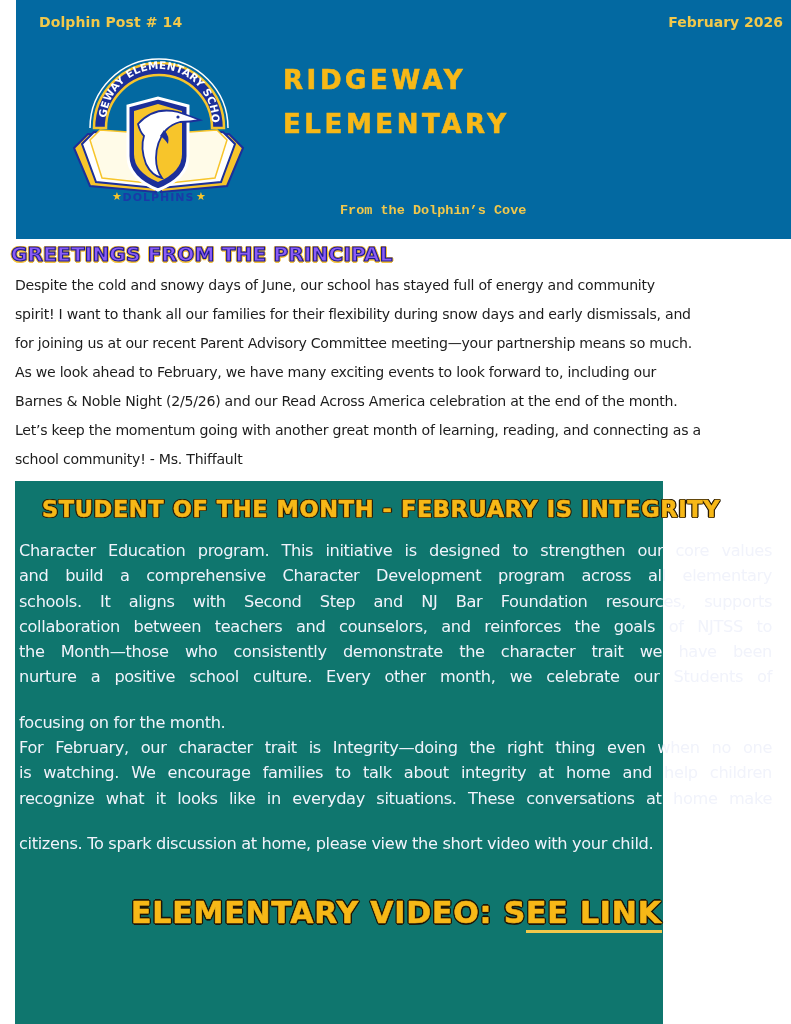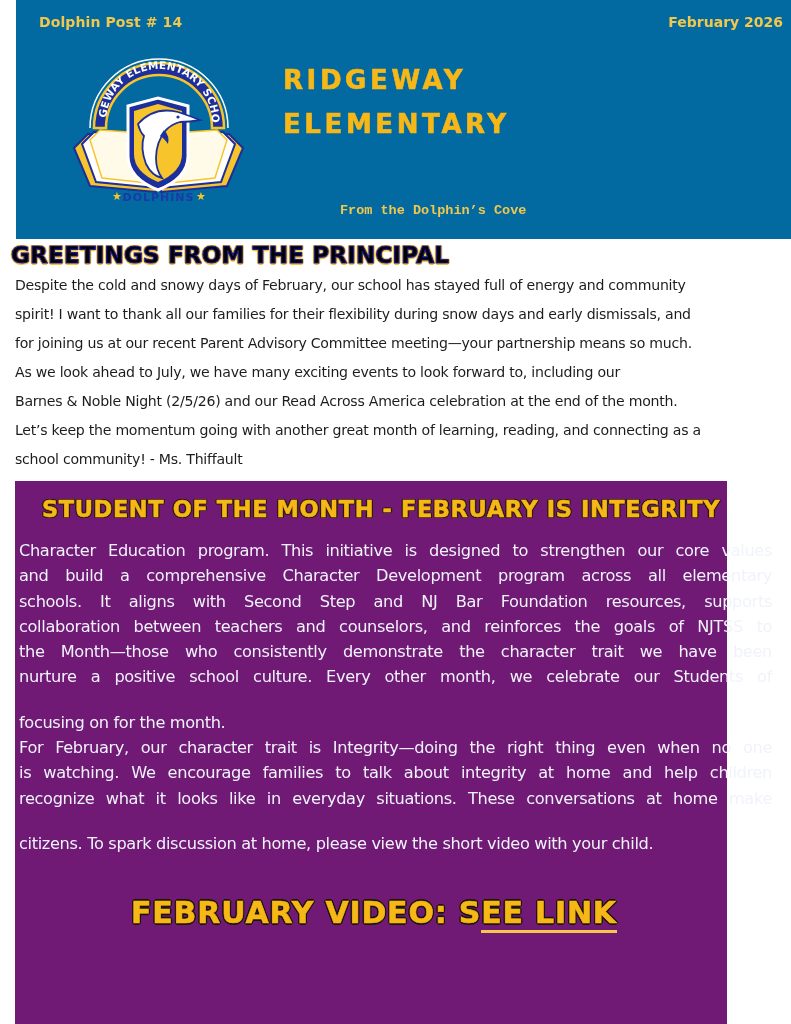--- a/index.html
+++ b/index.html
@@ -68,23 +68,23 @@
       margin-left: 24px;
     }
 
     
     .greet-heading {
       position: absolute;
       left: 11px; top: 242px;
       margin: 0;
       font-family: "DejaVu Sans", sans-serif;
       font-weight: 900;
-      font-size: 23px;
+      font-size: 20px;
       letter-spacing: 0.2px;
-      color: #000000;
+      color: #8b5cf6;
       -webkit-text-stroke: 1.2px #1e1a8f;
       text-shadow:
         1px 1px 0 #f4c23a, -1px -1px 0 #f4c23a,
         1px -1px 0 #f4c23a, -1px 1px 0 #f4c23a,
         0 1.5px 0 #f4c23a, 0 -1.5px 0 #f4c23a,
         1.5px 0 0 #f4c23a, -1.5px 0 0 #f4c23a;
       white-space: nowrap;
     }
     .greet-body {
       position: absolute;
@@ -96,23 +96,23 @@
       line-height: 29px;
       color: #1c1c1c;
       letter-spacing: -0.25px;
     }
     .greet-body span { display: block; white-space: nowrap; }
 
     
     .som-panel {
       position: absolute;
       left: 15px; top: 481px;
-      width: 712px;
+      width: 648px;
       height: 543px;
-      background: #701a75;
+      background: #0f766e;
     }
     .som-heading {
       position: absolute;
       left: 27px; top: 15px;
       margin: 0;
       font-family: "DejaVu Sans", sans-serif;
       font-weight: 900;
       font-size: 22.5px;
       letter-spacing: 0.6px;
       color: #f7b817;
@@ -214,24 +214,24 @@
     <span>RIDGEWAY</span>
     <span>ELEMENTARY</span>
   </h1>
 
   <div class="subtitle">From the Dolphin’s  Cove</div>
 </header>
 
 <section>
   <h2 class="greet-heading">GREETINGS FROM THE PRINCIPAL</h2>
   <p class="greet-body">
-    <span>Despite the cold and snowy days of February, our school has stayed full of energy and community</span>
+    <span>Despite the cold and snowy days of June, our school has stayed full of energy and community</span>
     <span>spirit! I want to thank all our families for their flexibility during snow days and early dismissals, and</span>
     <span>for joining us at our recent Parent Advisory Committee meeting—your partnership means so much.</span>
-    <span>As we look ahead to July, we have many exciting events to look forward to, including our</span>
+    <span>As we look ahead to February, we have many exciting events to look forward to, including our</span>
     <span>Barnes &amp; Noble Night (2/5/26) and our Read Across America celebration at the end of the month.</span>
     <span>Let’s keep the momentum going with another great month of learning, reading, and connecting as a</span>
     <span>school community! - Ms. Thiffault</span>
   </p>
 </section>
 
 <section class="som-panel">
   <h2 class="som-heading">STUDENT OF THE MONTH - FEBRUARY IS INTEGRITY</h2>
   <p class="som-body">
     <span class="line">Character Education program. This initiative is designed to strengthen our core values</span>
@@ -241,15 +241,15 @@
     <span class="line">the Month—those who consistently demonstrate the character trait we have been</span>
     <span class="line">nurture a positive school culture. Every other month, we celebrate our Students of</span>
     <span class="line last">focusing on for the month.</span>
     <span class="line">For February, our character trait is Integrity—doing the right thing even when no one</span>
     <span class="line">is watching. We encourage families to talk about integrity at home and help children</span>
     <span class="line">recognize what it looks like in everyday situations. These conversations at home make</span>
     <span class="line last">citizens. To spark discussion at home, please view the short video with your child.</span>
   </p>
 
   <div class="video-link-row">
-    <span>FEBRUARY VIDEO: S</span><a class="video-link">EE LINK</a>
+    <span>ELEMENTARY VIDEO: S</span><a class="video-link">EE LINK</a>
   </div>
 </section>
 
 </body></html>

